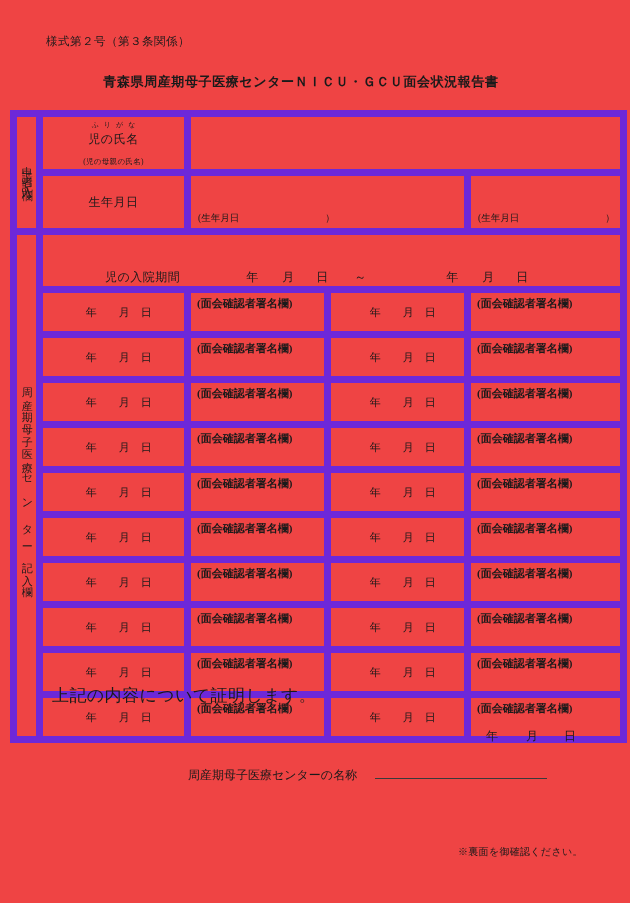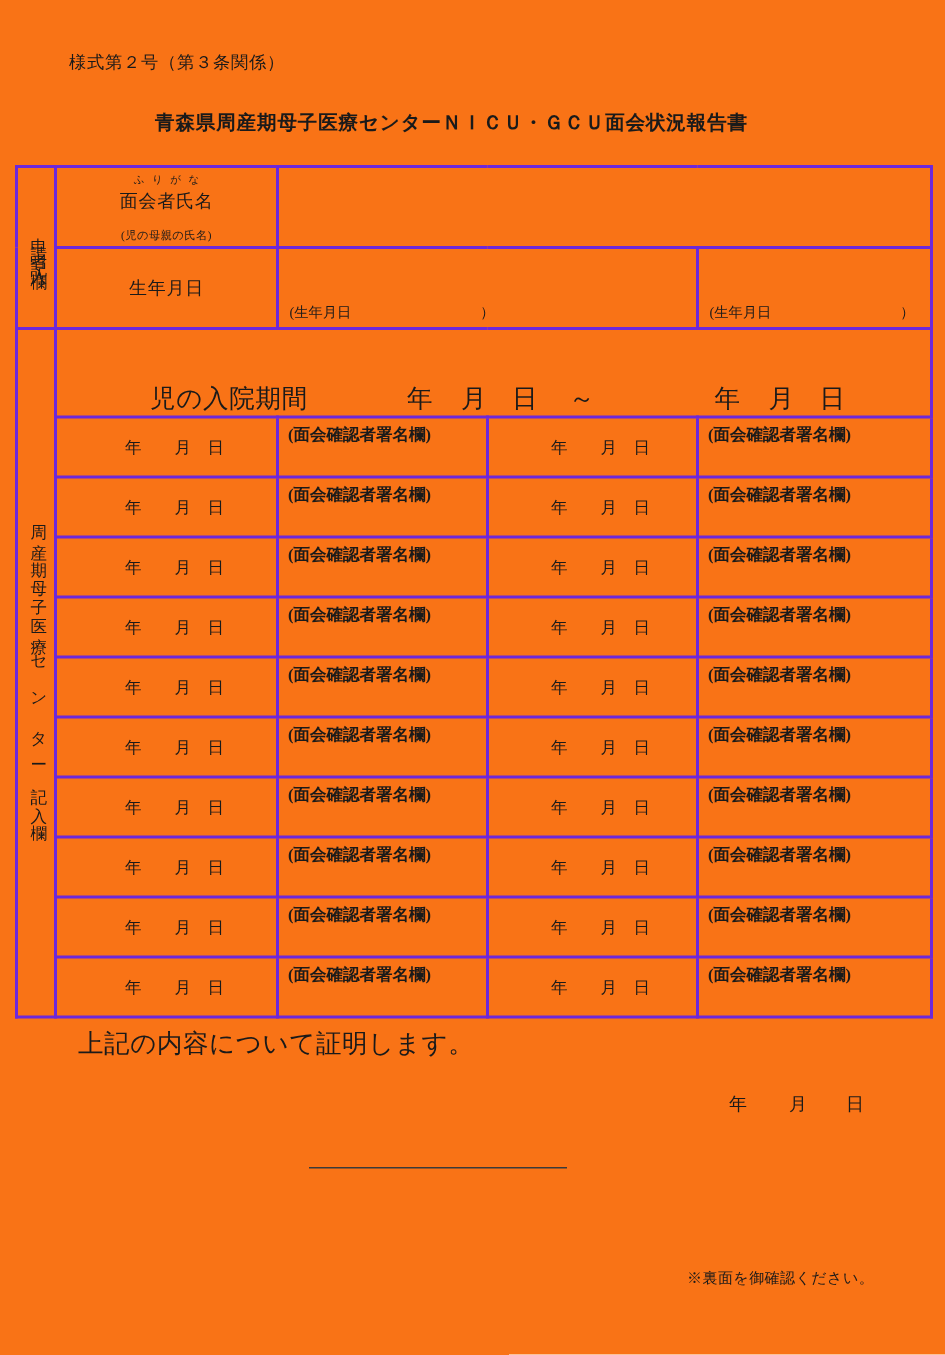--- a/index.html
+++ b/index.html
@@ -9,21 +9,21 @@
   }
   body {
     font-family: "Liberation Serif", "DejaVu Serif", serif;
     color: #1a1a1a;
     -webkit-font-smoothing: antialiased;
   }
   #page {
     position: relative;
     width: 630px;
     height: 903px;
-    background: #f97316;
+    background: #ef4444;
     overflow: hidden;
   }
 
   
   .form-no {
     position: absolute;
     left: 46px;
     top: 34px;
     font-size: 11.5px;
     letter-spacing: 0.5px;
@@ -44,21 +44,21 @@
   
   .form-table {
     position: absolute;
     left: 10px;
     top: 110px;
     width: 610px;
     border-collapse: collapse;
     table-layout: fixed;
   }
   .form-table td {
-    border: 2px solid #6d28d9;
+    border: 7px solid #6d28d9;
     padding: 0;
     vertical-align: middle;
     font-size: 11px;
   }
 
   
   .vcell {
     width: 26px;
     text-align: center;
     padding: 4px 0;
@@ -115,21 +115,21 @@
     white-space: nowrap;
     font-family: Liberation Serif, serif;
   }
   .dob-text .paren-close { margin-left: 86px; }
 
   
   .period-row td { height: 36px; }
   .period-inner {
     display: flex;
     align-items: center;
-    font-size: 17px;
+    font-size: 12px;
     white-space: nowrap;
     margin-top: 34px;
   }
   .period-label {
     margin-left: 62px;
     letter-spacing: 0.5px;
   }
   .ymd {
     letter-spacing: 0.5px;
     display: inline-block;
@@ -233,21 +233,21 @@
       <col style="width:156px">
     </colgroup>
     <tbody>
 
       <tr>
         <td class="vcell" rowspan="2">
           <span class="vtext">申請者記入欄</span>
         </td>
         <td class="label-cell">
           <span class="furigana">ふりがな</span>
-          <span class="label-main">面会者氏名</span>
+          <span class="label-main">児の氏名</span>
           <span class="label-sub">(児の母親の氏名)</span>
         </td>
         <td class="blank-cell" colspan="3"></td>
       </tr>
 
       <tr>
         <td class="label-cell">
           <span class="label-main">生年月日</span>
         </td>
         <td class="dob-cell" colspan="2">
@@ -464,19 +464,19 @@
     </tbody>
   </table>
 
   <div class="certify">上記の内容について証明します。</div>
 
   <div class="sign-date">
     <span class="y">年</span><span class="m">月</span><span>日</span>
   </div>
 
   <div class="center-name-line">
-    <span class="rule rule-a"></span>
+    <span>周産期母子医療センターの名称</span><span class="rule rule-a"></span>
   </div>
 
 
   <div class="back-note">※裏面を御確認ください。</div>
 
 </div>
 
 </body></html>

